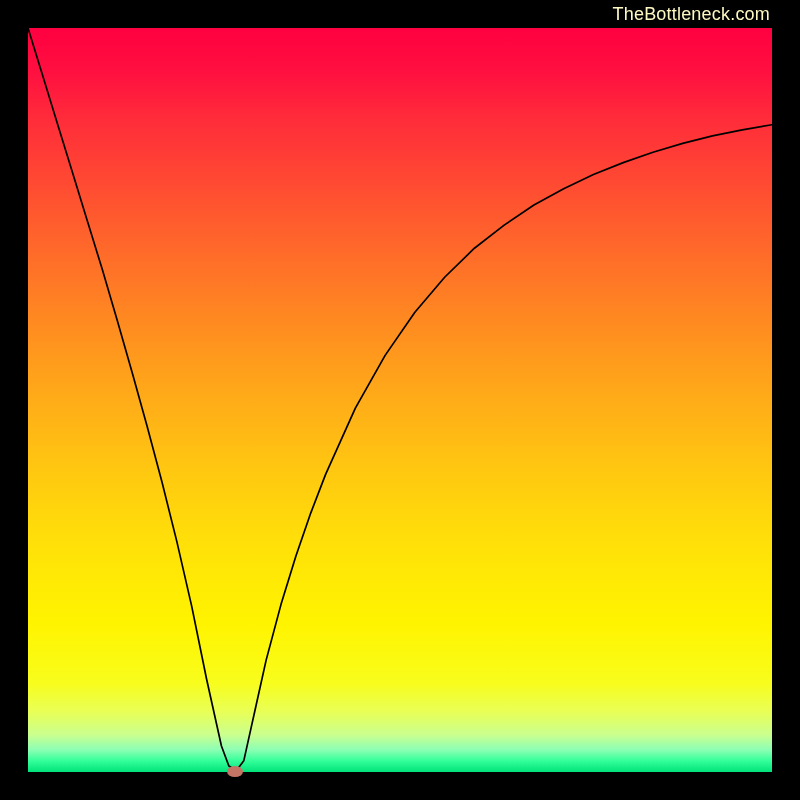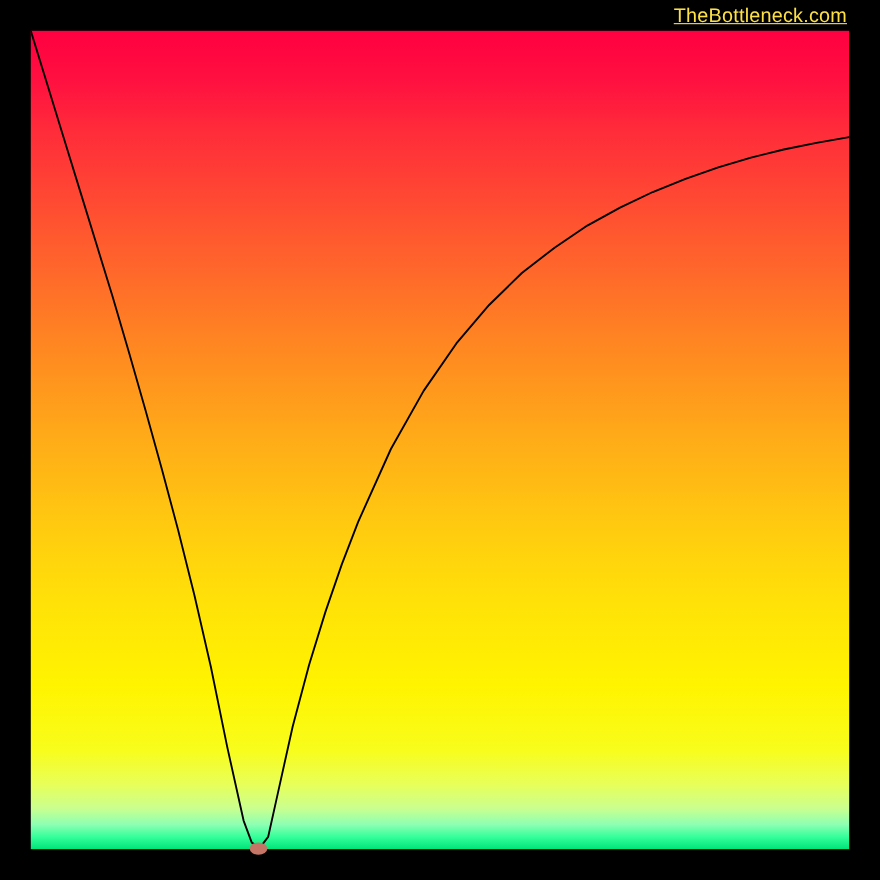--- a/index.html
+++ b/index.html
@@ -39,25 +39,24 @@
       #caff8f 95%,
       #8dffb4 97%,
       #34ff9a 98.5%,
       #00e37a 100%
     );
   }
   .watermark {
     position: absolute;
     top: 4px;
     right: 30px;
-    color: #fde047;
+    color: #fef9c3;
     font-size: 18px;
     font-weight: 500;
     letter-spacing: 0.2px;
-    text-decoration: underline;
   }
   svg.curve {
     position: absolute;
     left: 0;
     top: 0;
     width: 744px;
     height: 744px;
   }
   .min-dot {
     position: absolute;

